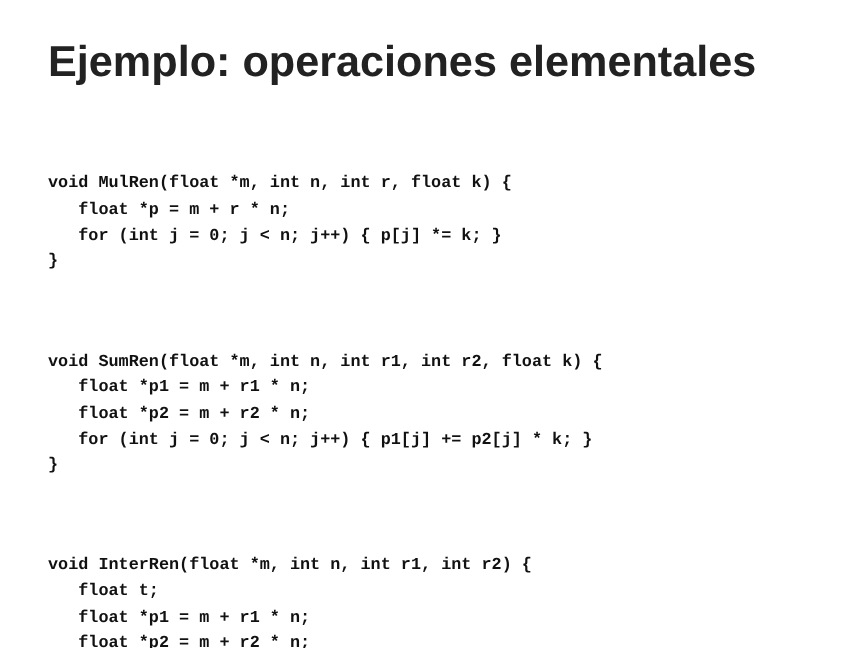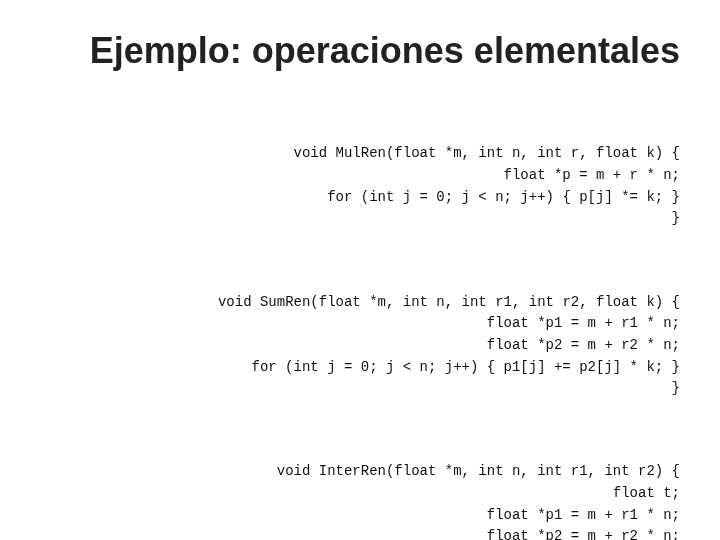--- a/index.html
+++ b/index.html
@@ -1,19 +1,18 @@
 <!DOCTYPE html>
 <html><head>
   <meta charset="utf-8">
   <style>
     * {
       margin: 0;
       padding: 0;
       box-sizing: border-box;
-      text-align: right;
     }
 
     body {
       background-color: #ffffff;
       font-family: Arial, sans-serif;
       width: 720px;
       height: 540px;
       overflow: hidden;
     }
 
@@ -35,20 +34,21 @@
     .code-block {
       font-family: 'Courier New', Courier, monospace;
       font-size: 14px;
       color: #111111;
       line-height: 1.55;
       white-space: pre;
     }
 
     .section {
       margin-bottom: 18px;
+      font-weight: bold;
     }
   </style>
 </head>
 <body>
 
 <div class="slide">
   <div class="title">Ejemplo: operaciones elementales</div>
 
   <div class="code-block">
     <div class="section"><span>void MulRen(float *m, int n, int r, float k) {

